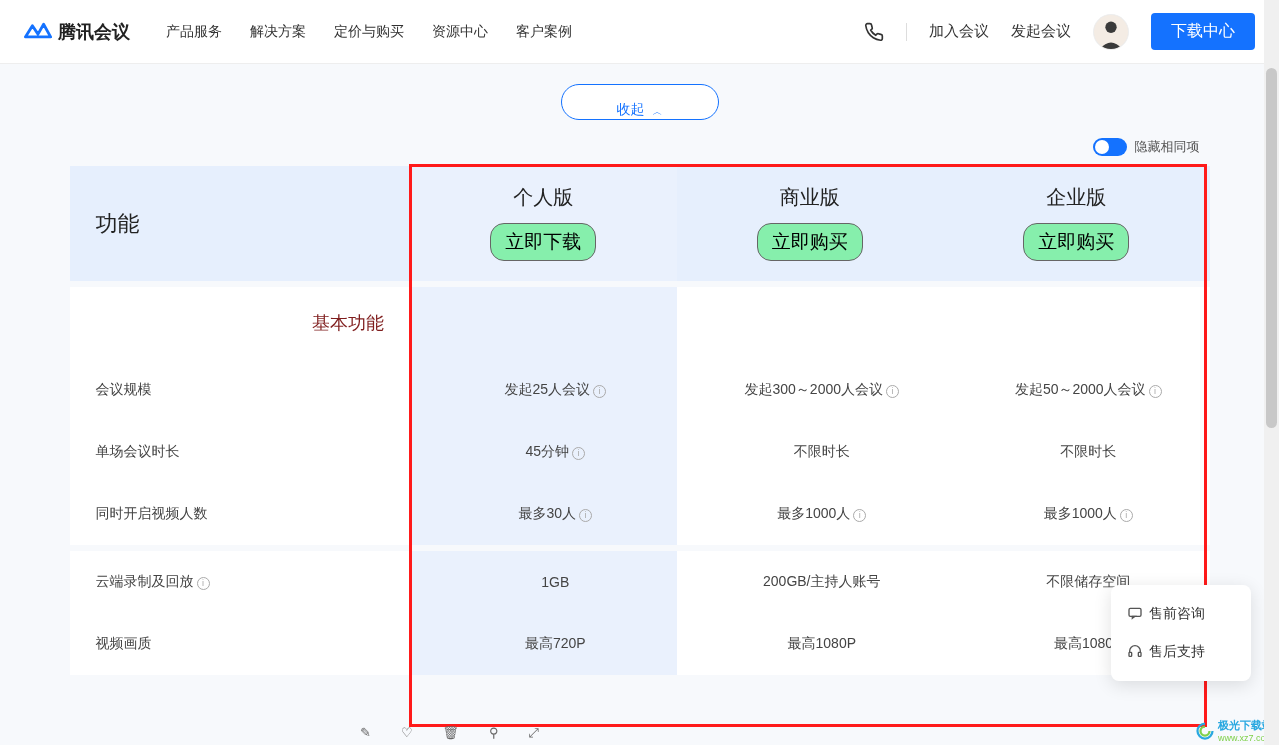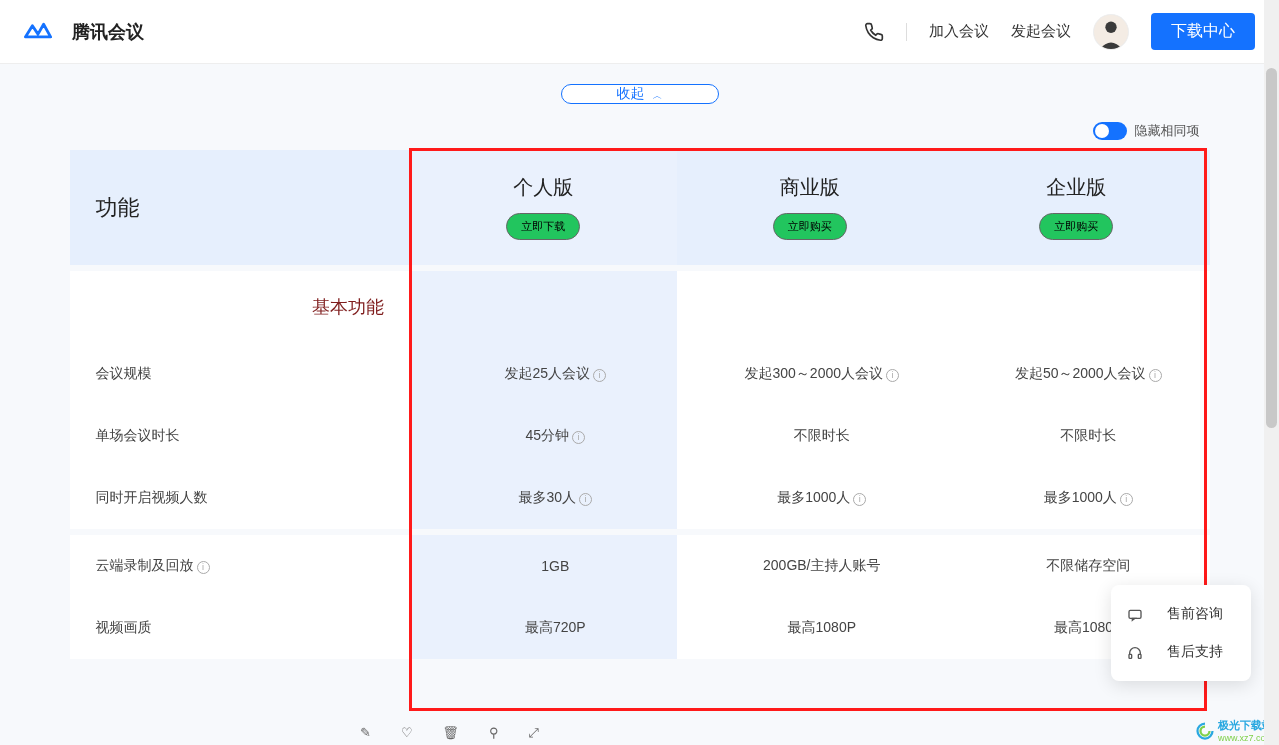--- a/index.html
+++ b/index.html
@@ -1,90 +1,97 @@
 <!DOCTYPE html>
 <html><head>
   <meta charset="utf-8">
   <style>
     * { margin: 0; padding: 0; box-sizing: border-box; }
     body { font-family: -apple-system, "PingFang SC", "Microsoft YaHei", sans-serif; background: #f7f9fc; color: #333; width: 1279px; height: 745px; position: relative; overflow: hidden; }
     
     .header { background: #fff; height: 64px; display: flex; align-items: center; padding: 0 24px; border-bottom: 1px solid #eee; }
-    .logo { display: flex; align-items: center; gap: 20px; margin-right: 36px; }
+    .logo { display: flex; align-items: center; gap: 6px; margin-right: 36px; }
     .logo-icon { width: 28px; height: 22px; }
     .logo-text { font-size: 18px; font-weight: 600; color: #222; }
     .nav { display: flex; gap: 28px; }
     .nav-item { font-size: 14px; color: #333; cursor: pointer; }
     .header-right { margin-left: auto; display: flex; align-items: center; gap: 22px; }
     .phone-icon { width: 20px; height: 20px; color: #333; }
     .divider-v { width: 1px; height: 18px; background: #ddd; }
     .header-link { font-size: 15px; color: #333; cursor: pointer; }
     .avatar { width: 36px; height: 36px; border-radius: 50%; background: #e8e8e8; overflow: hidden; border: 1px solid #eee; }
     .avatar svg { width: 100%; height: 100%; }
     .download-btn { background: #1472ff; color: #fff; padding: 8px 20px; border-radius: 4px; font-size: 16px; border: none; cursor: pointer; }
     
     .content { padding: 20px 0 0; position: relative; }
-    .collapse-pill { display: block; margin: 0 auto 18px; width: 158px; height: 20px; border: 1px solid #1472ff; border-radius: 18px; background: #fff; color: #1472ff; font-size: 14px; cursor: pointer; display: flex; align-items: flex-end; justify-content: center; gap: 8px; }
+    .collapse-pill { display: block; margin: 0 auto 18px; width: 158px; height: 36px; border: 1px solid #1472ff; border-radius: 18px; background: #fff; color: #1472ff; font-size: 14px; cursor: pointer; display: flex; align-items: flex-end; justify-content: center; gap: 8px; }
     .collapse-pill .chev { font-size: 10px; }
     
     .toggle-row { max-width: 1140px; margin: 0 auto 10px; display: flex; justify-content: flex-end; align-items: flex-end; gap: 8px; padding-right: 10px; }
     .switch { width: 34px; height: 18px; background: #1472ff; border-radius: 9px; position: relative; cursor: pointer; }
     .switch::after { content: ""; position: absolute; width: 14px; height: 14px; border-radius: 50%; background: #fff; top: 2px; left: 2px; }
     .toggle-label { font-size: 13px; color: #555; }
     
     .table-wrap { max-width: 1140px; margin: 0 auto; position: relative; }
     .comp-table { width: 100%; border-collapse: separate; border-spacing: 0; }
     .comp-table td, .comp-table th { vertical-align: middle; }
     .col-feature { width: 340px; }
     .col-plan { width: 266px; }
     
     .head-row td { background: #e6effd; height: 115px; }
     .head-cell { padding: 0 26px; }
     .head-title { font-size: 22px; color: #222; font-weight: 500; }
     .plan-head { text-align: center; padding: 18px 0 20px; }
     .plan-name { font-size: 20px; font-weight: 500; color: #222; margin-bottom: 12px; }
-    .plan-btn { display: inline-block; padding: 5px 14px; border: 1px solid #666; border-radius: 14px; font-size: 11px; background: #22c55e; cursor: pointer; }
+    .plan-btn { display: inline-block; padding: 5px 14px; border: 1px solid #666; border-radius: 14px; font-size: 19px; background: #86efac; cursor: pointer; }
     
     .gap-row td { height: 6px; background: transparent; }
     
     .section-row td { background: #fff; height: 72px; }
     .section-row .col-feature { padding: 0 26px; font-size: 18px; color: #7f1d1d; text-align: right; }
     
     .data-row td { background: #fff; height: 62px; font-size: 14px; padding-left: 24px; }
     .data-row .col-feature { padding: 0 26px; color: #444; }
     .data-row .col-plan { text-align: center; color: #444; }
     
     .info-icon { display: inline-block; width: 13px; height: 13px; border: 1px solid #aaa; border-radius: 50%; font-size: 9px; line-height: 11px; text-align: center; color: #aaa; margin-left: 3px; vertical-align: 0px; }
     
     .plan-bg-1 { background: #eaf1fd !important; }
     
     .red-box { position: absolute; border: 3px solid #ff1a1a; pointer-events: none; }
     
     .support-panel { position: absolute; right: 28px; bottom: 64px; background: #fff; border-radius: 8px; box-shadow: 0 4px 18px rgba(0,0,0,0.12); padding: 10px 0; width: 140px; }
-    .support-item { display: flex; align-items: flex-end; gap: 24px; padding: 10px 16px; font-size: 14px; color: #333; cursor: pointer; }
+    .support-item { display: flex; align-items: flex-start; gap: 6px; padding: 10px 16px; font-size: 14px; color: #333; cursor: pointer; }
     .support-item svg { width: 16px; height: 16px; flex-shrink: 0; }
     
     .watermark { position: absolute; right: 6px; bottom: 2px; font-size: 11px; color: #4a9; display: flex; align-items: center; gap: 4px; }
     .watermark .swirl { width: 18px; height: 18px; }
     
     .bottom-bar { position: absolute; left: 360px; bottom: 4px; display: flex; gap: 30px; color: #666; }
     .bottom-bar span { font-size: 13px; }
     
     .scrollbar { position: absolute; right: 0; top: 0; width: 15px; height: 100%; background: #f0f0f0; }
     .scrollbar-thumb { position: absolute; right: 2px; width: 11px; height: 360px; top: 68px; background: #c8c8c8; border-radius: 6px; }
   </style>
 </head>
 <body>
 
 <div class="header">
   <div class="logo">
     <svg class="logo-icon" viewBox="0 0 40 30">
         <path d="M2 22 L12 6 L20 18 L28 4 L38 22 Z" fill="none" stroke="#1472ff" stroke-width="4" stroke-linejoin="round"></path>
       </svg>
     <span class="logo-text">腾讯会议</span>
+  </div>
+  <div class="nav">
+    <span class="nav-item">产品服务</span>
+    <span class="nav-item">解决方案</span>
+    <span class="nav-item">定价与购买</span>
+    <span class="nav-item">资源中心</span>
+    <span class="nav-item">客户案例</span>
   </div>
   <div class="header-right">
     <svg class="phone-icon" viewBox="0 0 24 24" fill="none" stroke="currentColor" stroke-width="2">
         <path d="M22 16.92v3a2 2 0 0 1-2.18 2 19.79 19.79 0 0 1-8.63-3.07 19.5 19.5 0 0 1-6-6 19.79 19.79 0 0 1-3.07-8.67A2 2 0 0 1 4.11 2h3a2 2 0 0 1 2 1.72 12.84 12.84 0 0 0 .7 2.81 2 2 0 0 1-.45 2.11L8.09 9.91a16 16 0 0 0 6 6l1.27-1.27a2 2 0 0 1 2.11-.45 12.84 12.84 0 0 0 2.81.7A2 2 0 0 1 22 16.92z"></path>
       </svg>
     <span class="divider-v"></span>
     <span class="header-link">加入会议</span>
     <span class="header-link">发起会议</span>
     <div class="avatar">
       <svg viewBox="0 0 36 36">

